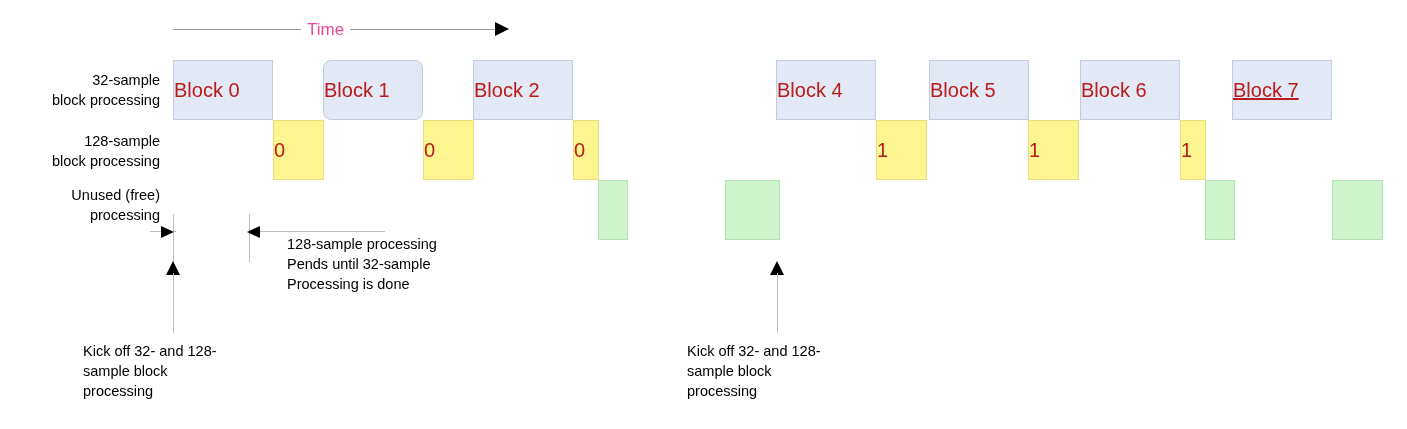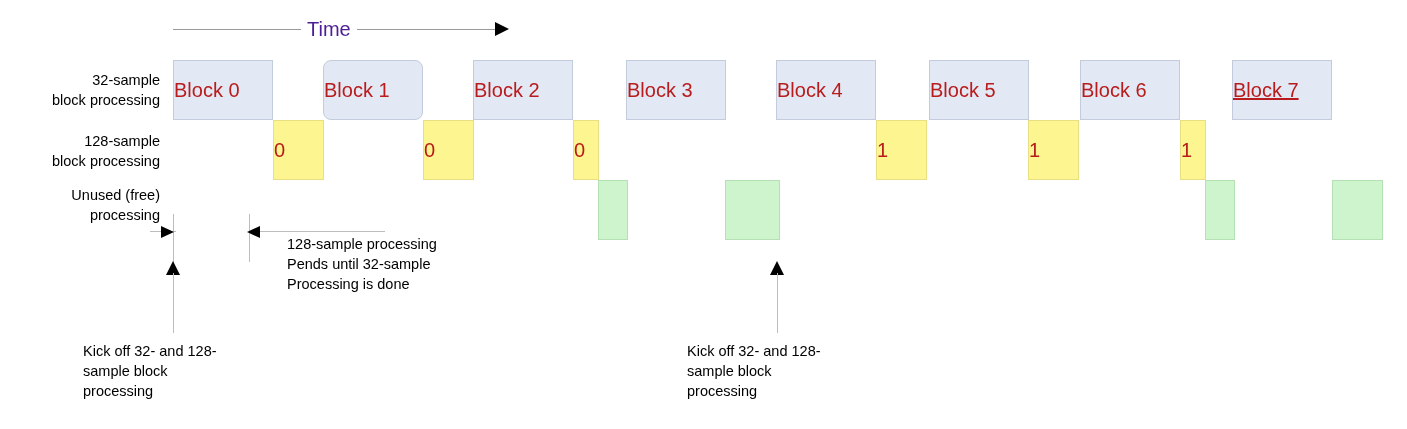--- a/index.html
+++ b/index.html
@@ -48,22 +48,22 @@
     width: 0; height: 0;
     border-left: 14px solid #000000;
     border-top: 7px solid transparent;
     border-bottom: 7px solid transparent;
   }
   #time-axis .axis-label {
     position: absolute;
     left: 128px; top: 0px;
     background: #ffffff;
     padding: 0 6px;
-    font-size: 20px;
-    color: #4c1d95;
+    font-size: 17px;
+    color: #ec4899;
     line-height: 21px;
   }
 
   
   .blk {
     position: absolute;
     box-sizing: border-box;
     display: flex;
     align-items: center;
     justify-content: flex-start;
@@ -153,23 +153,20 @@
 
   <div class="blk b32" style="left:173px;  width:100px;">
       <span>Block 0</span>
     </div>
   <div class="blk b32" style="left:323px;  width:100px;border-radius:8px;">
       <span>Block 1</span>
     </div>
   <div class="blk b32" style="left:473px;  width:100px;">
       <span>Block 2</span>
     </div>
-  <div class="blk b32" style="left:626px;  width:100px;">
-      <span>Block 3</span>
-    </div>
   <div class="blk b32" style="left:776px;  width:100px;">
       <span>Block 4</span>
     </div>
   <div class="blk b32" style="left:929px;  width:100px;">
       <span>Block 5</span>
     </div>
   <div class="blk b32" style="left:1080px; width:100px;">
       <span>Block 6</span>
     </div>
   <div class="blk b32" style="left:1232px; width:100px;text-decoration:underline;">

